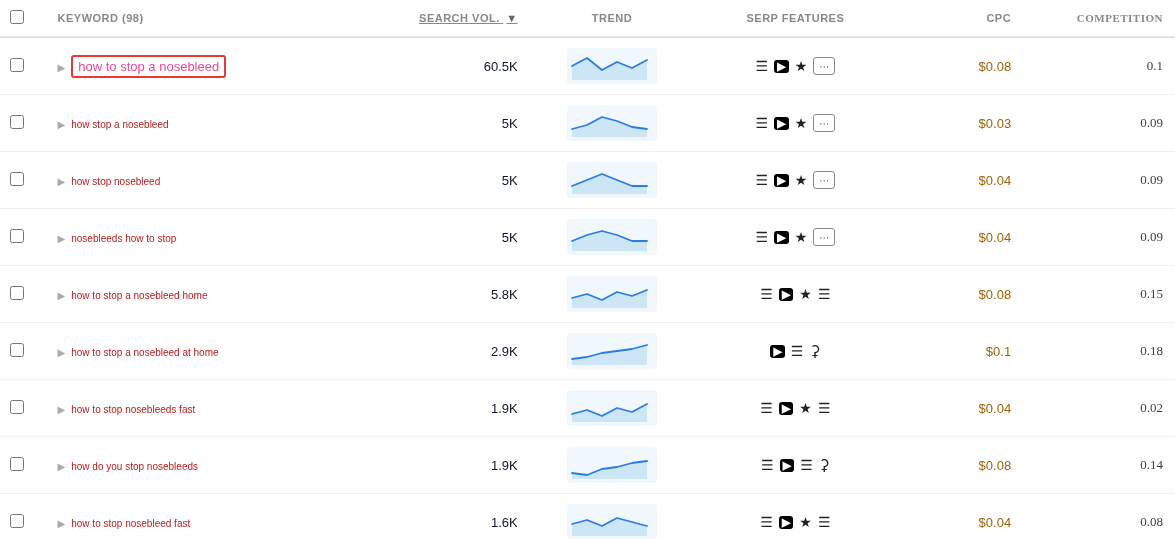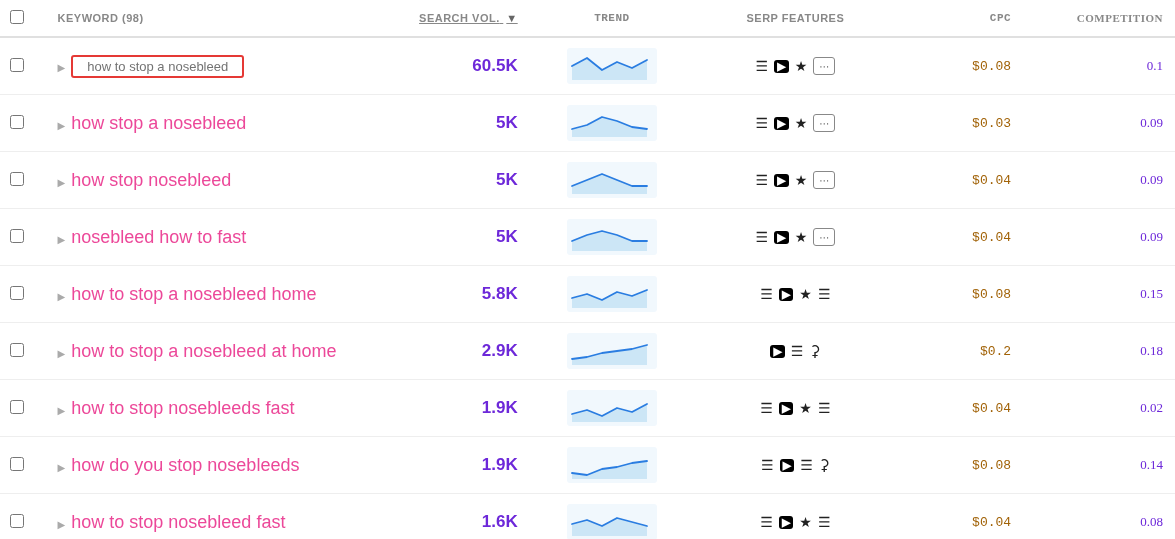--- a/index.html
+++ b/index.html
@@ -64,30 +64,28 @@
     .keyword-col {
       width: 260px;
     }
     .vol-col {
       width: 120px;
       text-align: right;
     }
     .trend-col {
       width: 130px;
       text-align: center;
-      font-family: Liberation Mono, monospace;
     }
     .serp-col {
       width: 160px;
       text-align: center;
     }
     .cpc-col {
       width: 100px;
       text-align: right;
-      font-family: Liberation Mono, monospace;
     }
     .comp-col {
       width: 120px;
       text-align: right;
       font-family: Liberation Serif, serif;
     }
 
     input[type="checkbox"] {
       width: 14px;
       height: 14px;
@@ -98,36 +96,35 @@
     .expand-btn {
       display: inline-flex;
       align-items: center;
       justify-content: center;
       color: #aaa;
       cursor: pointer;
       font-size: 10px;
     }
 
     .keyword-text {
-      color: #ec4899;
-      font-size: 18px;
+      color: #b91c1c;
+      font-size: 10px;
     }
 
     .keyword-cell-highlighted {
       display: inline-block;
       border: 2px solid #e53935;
       border-radius: 3px;
-      padding: 2px 14px;
-      color: #737373;
+      padding: 2px 5px;
+      color: #ec4899;
     }
 
     .vol-value {
-      font-size: 17px;
-      color: #6d28d9;
-      font-weight: bold;
+      font-size: 13px;
+      color: #0f172a;
     }
 
     .serp-icons {
       display: flex;
       gap: 6px;
       align-items: center;
       justify-content: center;
     }
     .serp-icon {
       font-size: 14px;
@@ -143,21 +140,21 @@
       border-radius: 3px;
       font-size: 10px;
       color: #555;
       letter-spacing: 0;
     }
 
     .cpc-value {
       color: #a16207;
     }
     .comp-value {
-      color: #6d28d9;
+      color: #404040;
     }
 
     
     .trend-svg {
       display: block;
       margin: 0 auto;
     }
 
     .sort-arrow {
       margin-left: 3px;
@@ -262,21 +259,21 @@
               <span class="serp-icon" style="background:#000;color:#fff;border-radius:3px;padding:0 3px;font-size:11px;font-weight:bold;">▶</span>
               <span class="serp-icon">★</span>
               <span class="serp-icon dots">⋯</span>
             </div>
           </td>
           <td class="cpc-col right"><span class="cpc-value">$0.04</span></td>
           <td class="comp-col right"><span class="comp-value">0.09</span></td>
         </tr>
         <tr>
           <td class="checkbox-col"><input type="checkbox" style=""></td>
-          <td class="keyword-col"><span class="expand-btn" style="margin-right:6px;color:#aaa;font-size:10px;">▶</span><span class="keyword-text">nosebleed how to fast</span></td>
+          <td class="keyword-col"><span class="expand-btn" style="margin-right:6px;color:#aaa;font-size:10px;">▶</span><span class="keyword-text">nosebleeds how to stop</span></td>
           <td class="vol-col right"><span class="vol-value">5K</span></td>
           <td class="trend-col center">
             <svg class="trend-svg" width="90" height="36" viewBox="0 0 90 36">
     <rect x="0" y="0" width="90" height="36" rx="3" fill="#e8f4fb" opacity="0.6"></rect>
     <path d="M5,22 L20,16 L35,12 L50,16 L65,22 L80,22 L80,32 L5,32 Z" fill="#a8d4f0" opacity="0.5"></path>
     <path d="M5,22 L20,16 L35,12 L50,16 L65,22 L80,22" fill="none" stroke="#2a7de1" stroke-width="1.8" stroke-linejoin="round" stroke-linecap="round"></path>
   </svg>
           </td>
           <td class="serp-col center">
             <div class="serp-icons">
@@ -322,21 +319,21 @@
     <path d="M5,26 L20,24 L35,20 L50,18 L65,16 L80,12" fill="none" stroke="#2a7de1" stroke-width="1.8" stroke-linejoin="round" stroke-linecap="round"></path>
   </svg>
           </td>
           <td class="serp-col center">
             <div class="serp-icons">
               <span class="serp-icon" style="background:#000;color:#fff;border-radius:3px;padding:0 3px;font-size:11px;font-weight:bold;">▶</span>
               <span class="serp-icon">☰</span>
               <span class="serp-icon" style="font-size:15px;">⚳</span>
             </div>
           </td>
-          <td class="cpc-col right"><span class="cpc-value">$0.2</span></td>
+          <td class="cpc-col right"><span class="cpc-value">$0.1</span></td>
           <td class="comp-col right"><span class="comp-value">0.18</span></td>
         </tr>
         <tr>
           <td class="checkbox-col"><input type="checkbox" style=""></td>
           <td class="keyword-col"><span class="expand-btn" style="margin-right:6px;color:#aaa;font-size:10px;">▶</span><span class="keyword-text">how to stop nosebleeds fast</span></td>
           <td class="vol-col right"><span class="vol-value">1.9K</span></td>
           <td class="trend-col center">
             <svg class="trend-svg" width="90" height="36" viewBox="0 0 90 36">
     <rect x="0" y="0" width="90" height="36" rx="3" fill="#e8f4fb" opacity="0.6"></rect>
     <path d="M5,24 L20,20 L35,26 L50,18 L65,22 L80,14 L80,32 L5,32 Z" fill="#a8d4f0" opacity="0.5"></path>

